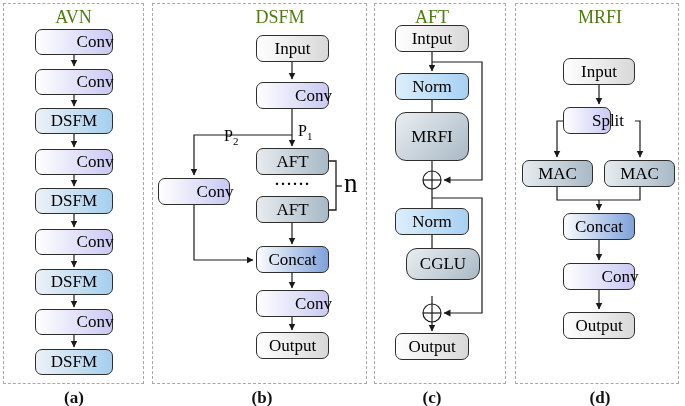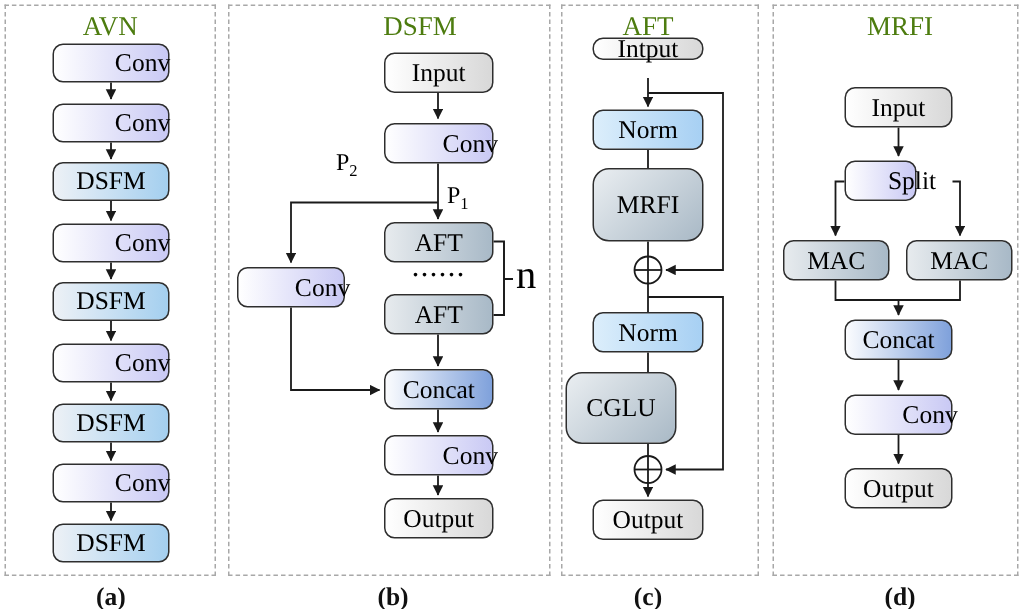--- a/index.html
+++ b/index.html
@@ -117,29 +117,29 @@
 
   <div class="box grad-io" style="left:256px;top:35px;width:73px;height:27px;">Input</div>
   <div class="box grad-conv" style="left:256px;top:82px;width:73px;height:27px;">Conv</div>
   <div class="box grad-mod" style="left:256px;top:148px;width:73px;height:27px;">AFT</div>
   <div class="box grad-mod" style="left:256px;top:196px;width:73px;height:27px;">AFT</div>
   <div class="box grad-concat" style="left:256px;top:246px;width:73px;height:27px;">Concat</div>
   <div class="box grad-conv" style="left:256px;top:290px;width:73px;height:27px;">Conv</div>
   <div class="box grad-io" style="left:256px;top:332px;width:73px;height:27px;">Output</div>
   <div class="box grad-conv" style="left:158px;top:178px;width:72px;height:27px;">Conv</div>
   <div class="dots">······</div>
-  <div class="plabel" style="left:224px;top:100px;"><span>P</span><sub>2</sub></div>
+  <div class="plabel" style="left:224px;top:127px;"><span>P</span><sub>2</sub></div>
   <div class="plabel" style="left:298px;top:122px;"><span>P</span><sub>1</sub></div>
   <div class="nlabel">n</div>
 
-  <div class="box grad-io" style="left:395px;top:25px;width:74px;height:15px;">Intput</div>
+  <div class="box grad-io" style="left:395px;top:25px;width:74px;height:27px;">Intput</div>
   <div class="box grad-norm" style="left:395px;top:73px;width:74px;height:27px;">Norm</div>
   <div class="box grad-big" style="left:395px;top:112px;width:74px;height:49px;">MRFI</div>
   <div class="box grad-norm" style="left:395px;top:208px;width:74px;height:27px;">Norm</div>
-  <div class="box grad-big" style="left:377px;top:248px;width:74px;height:48px;">CGLU</div>
+  <div class="box grad-big" style="left:406px;top:248px;width:74px;height:32px;">CGLU</div>
   <div class="box grad-io" style="left:395px;top:333px;width:74px;height:27px;">Output</div>
 
   <div class="box grad-io" style="left:563px;top:58px;width:72px;height:27px;">Input</div>
   <div class="box grad-conv" style="left:563px;top:107px;width:48px;height:27px;">Split</div>
   <div class="box grad-mod" style="left:522px;top:160px;width:71px;height:27px;">MAC</div>
   <div class="box grad-mod" style="left:604px;top:160px;width:71px;height:27px;">MAC</div>
   <div class="box grad-concat" style="left:563px;top:213px;width:72px;height:27px;">Concat</div>
   <div class="box grad-conv" style="left:563px;top:263px;width:72px;height:27px;">Conv</div>
   <div class="box grad-io" style="left:563px;top:312px;width:72px;height:27px;">Output</div>
 

